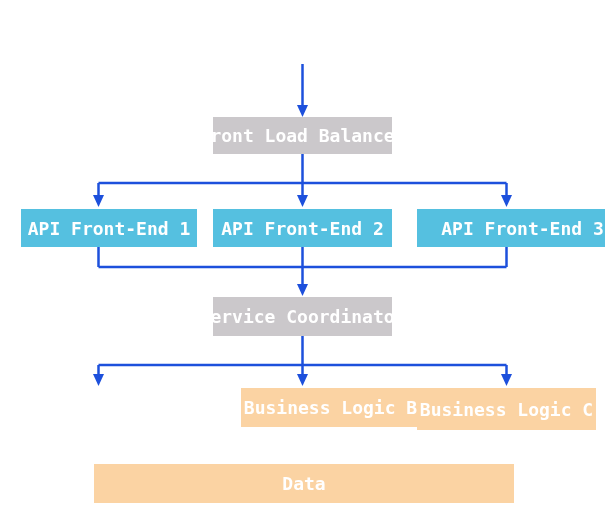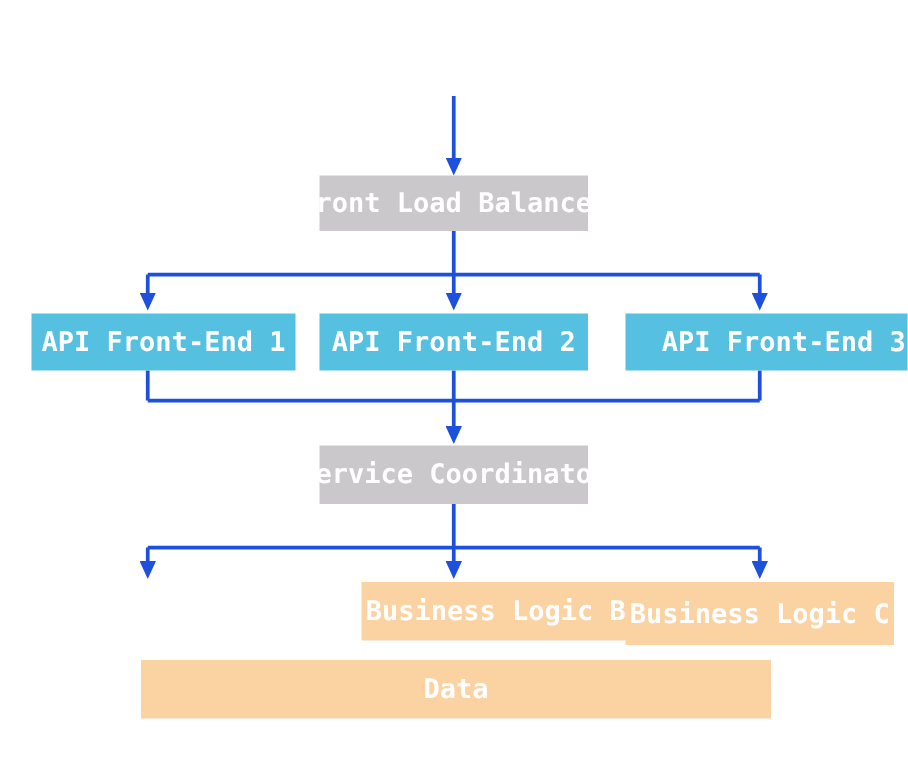--- a/index.html
+++ b/index.html
@@ -118,17 +118,17 @@
 
 
   <div class="node orange" style="left:229px; top:388px; width:179px; height:39px;margin-left:12px;">
     <span>Business Logic B</span>
   </div>
 
   <div class="node orange" style="left:417px; top:388px; width:179px; height:42px;">
     <span>Business Logic C</span>
   </div>
 
-  <div class="node orange" style="left:94px; top:440px; width:420px; height:39px;">
+  <div class="node orange" style="left:94px; top:464px; width:420px; height:39px;">
     <span>Data</span>
   </div>
 
 </div>
 
 </body></html>

